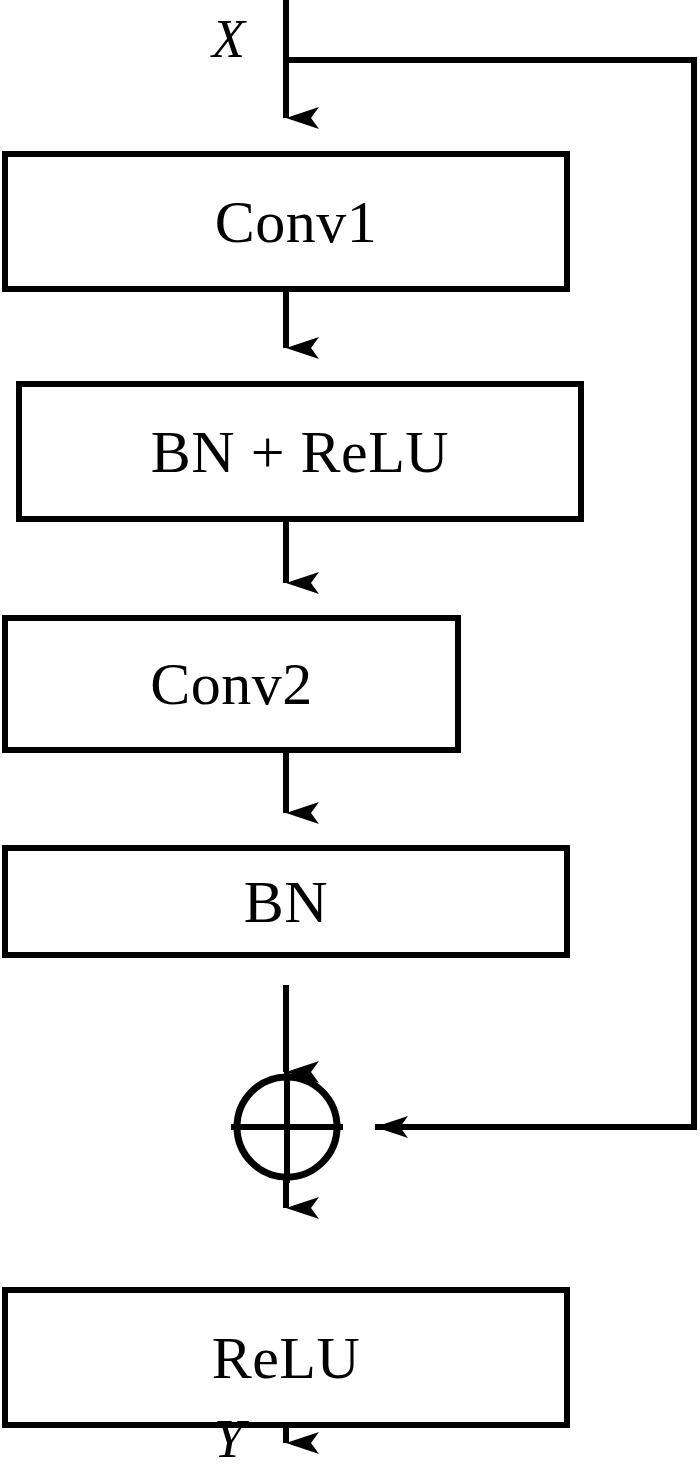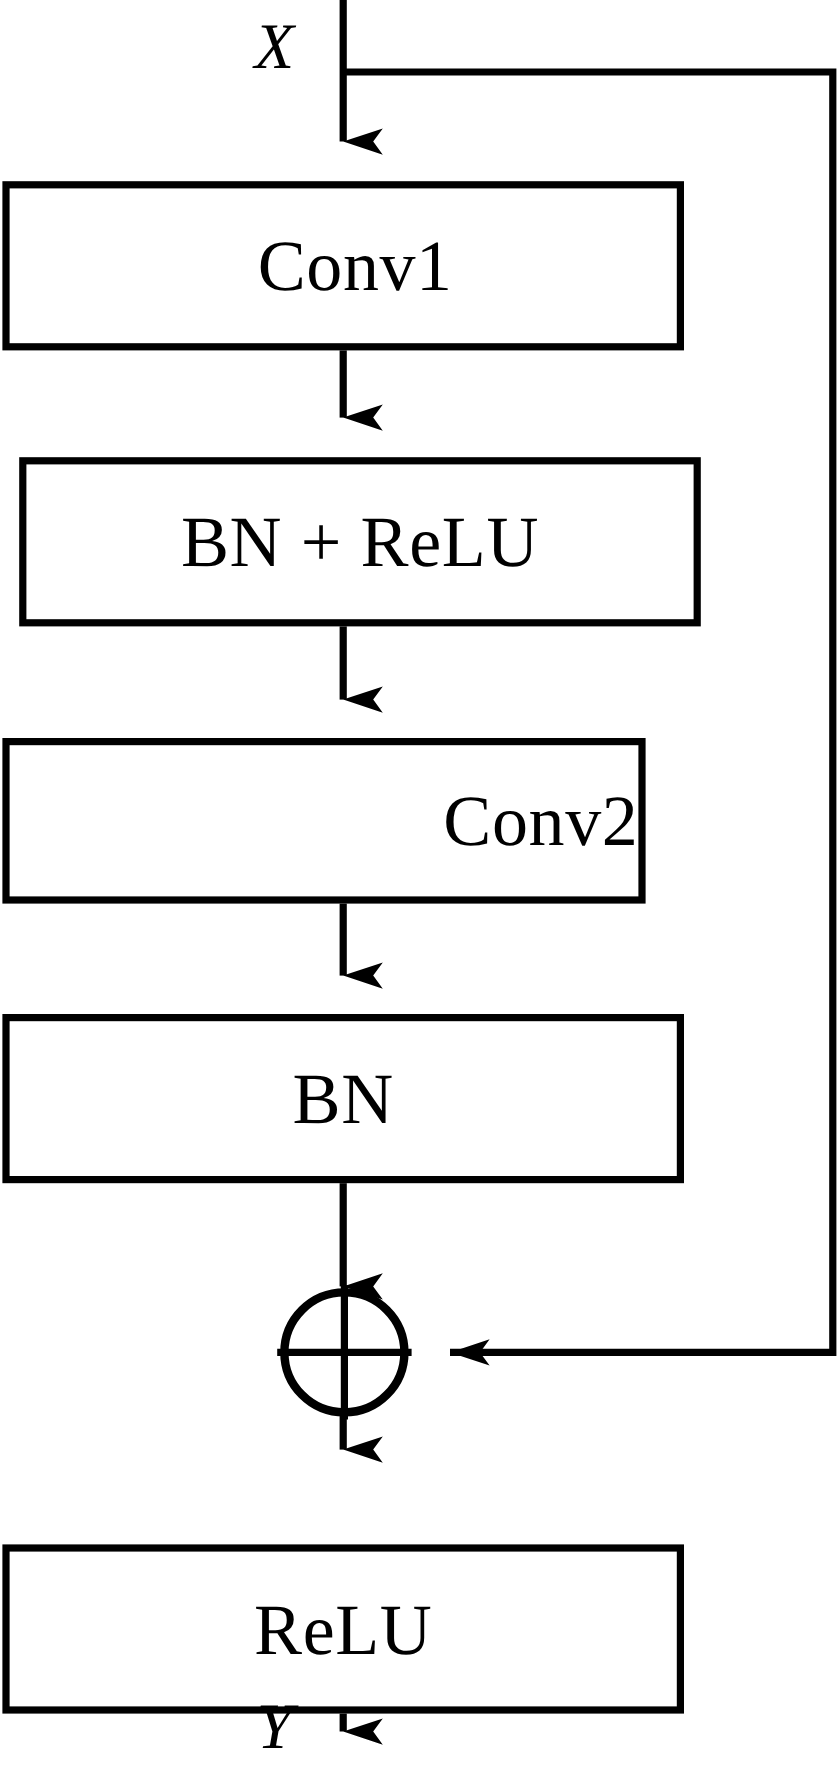--- a/index.html
+++ b/index.html
@@ -91,25 +91,25 @@
   <div class="io-label" style="left:212px; top:12px;">X</div>
 
   <div class="node-box" style="left:2px; top:151px; width:568px; height:141px;padding-left:20px;">
     <span class="node-label">Conv1</span>
   </div>
 
   <div class="node-box" style="left:2px; top:381px; width:568px; height:141px;margin-left:14px;">
     <span class="node-label">BN + ReLU</span>
   </div>
 
-  <div class="node-box" style="left:2px; top:615px; width:536px; height:138px;justify-content:flex-end;">
+  <div class="node-box" style="left:2px; top:615px; width:459px; height:138px;">
     <span class="node-label">Conv2</span>
   </div>
 
-  <div class="node-box" style="left:2px; top:845px; width:568px; height:141px;">
+  <div class="node-box" style="left:2px; top:845px; width:568px; height:113px;">
     <span class="node-label">BN</span>
   </div>
 
   <div class="node-box" style="left:2px; top:1240px; width:568px; height:141px;margin-top:47px;">
     <span class="node-label">ReLU</span>
   </div>
 
   <div class="io-label" style="left:214px; top:1412px;">Y</div>
 
 </div>

